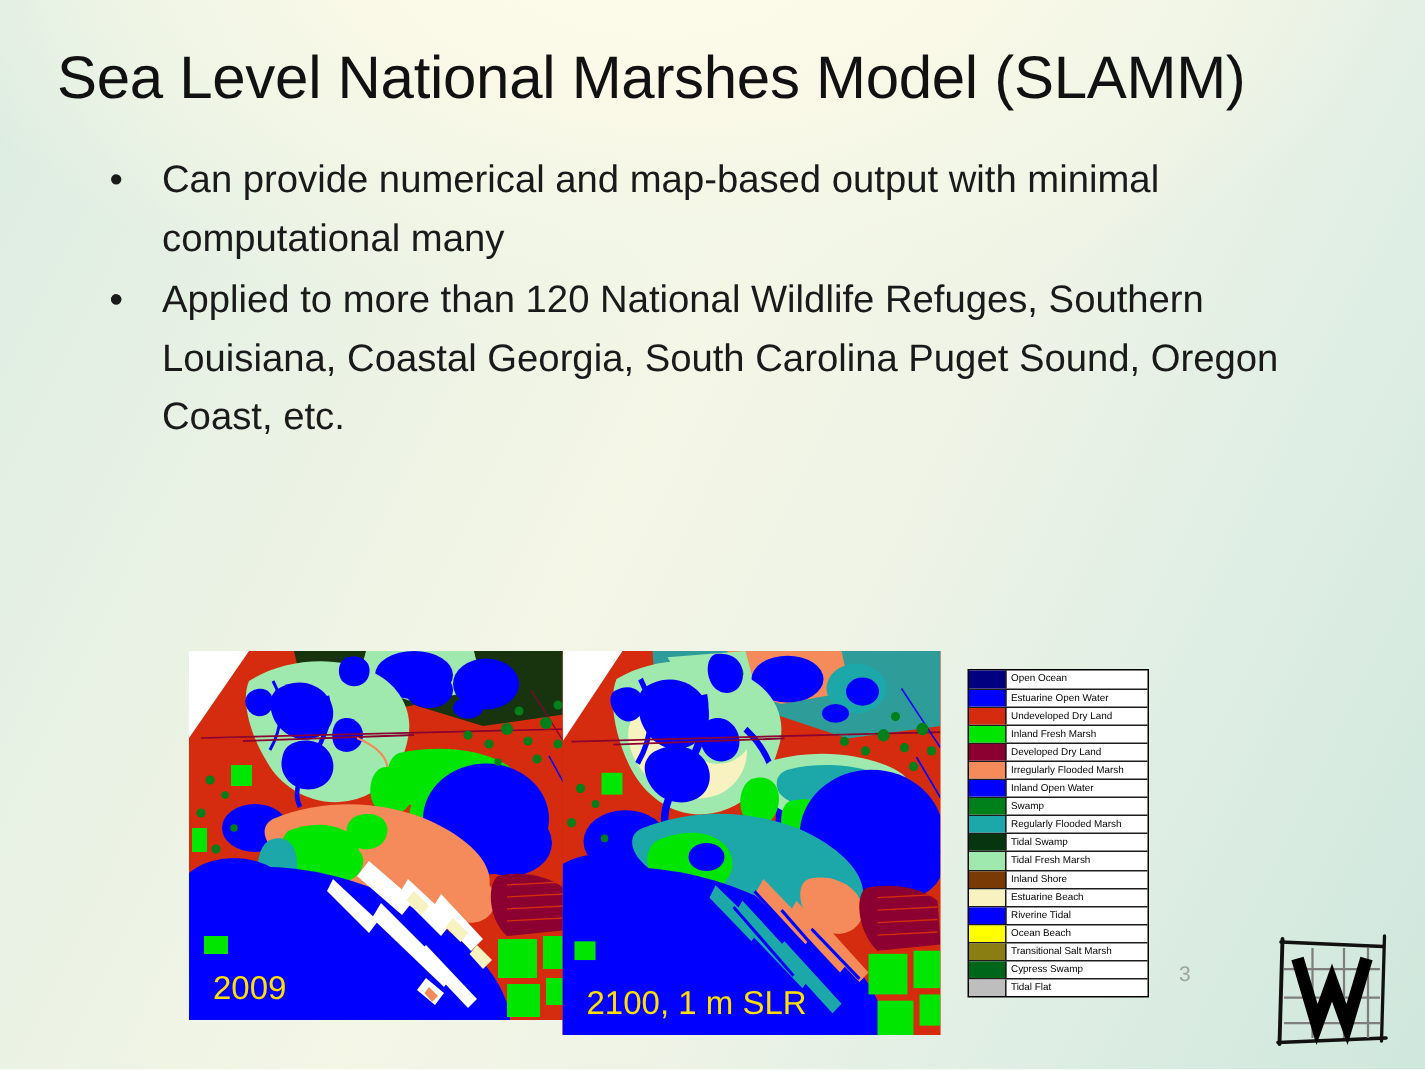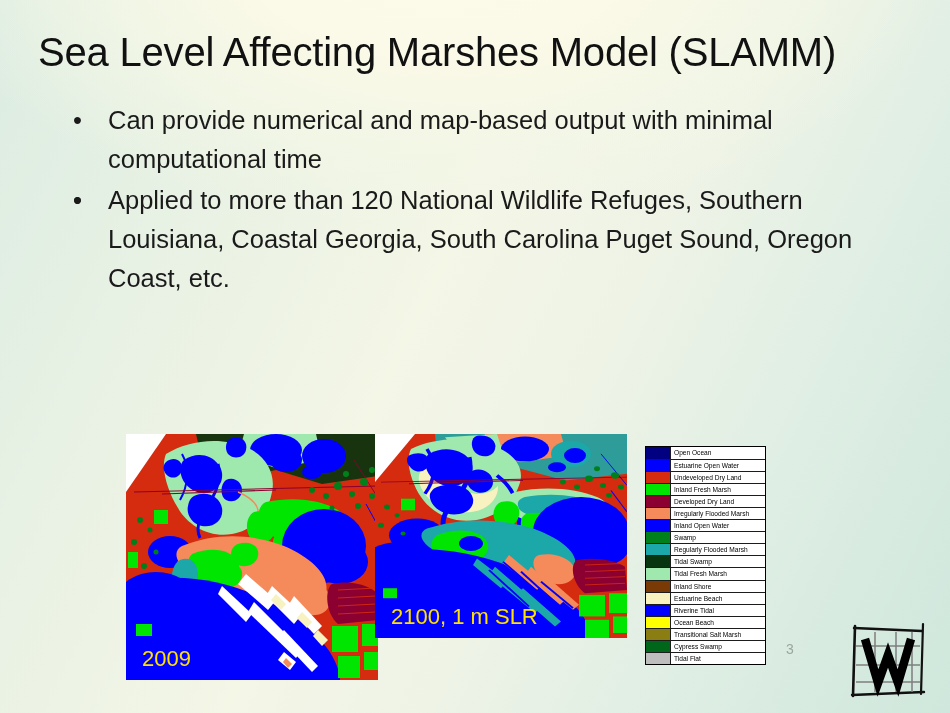--- a/index.html
+++ b/index.html
@@ -56,21 +56,21 @@
     color: #1a1a1a;
   }
 
   
   .map {
     position: absolute;
     overflow: hidden;
     background: #cb2a12;
   }
   #map-2009  { left: 126px; top: 434px; width: 252px; height: 246px; text-align: right; }
-  #map-2100  { left: 375px; top: 434px; width: 252px; height: 204px; }
+  #map-2100  { left: 375px; top: 434px; width: 252px; height: 256px; }
 
   .map svg { display: block; width: 100%; height: 100%; }
 
   .map-label {
     position: absolute;
     bottom: 8px;
     left: 16px;
     font-size: 22px;
     color: #ffe000;
     font-family: "Liberation Sans", sans-serif;
@@ -128,26 +128,26 @@
     width: 84px;
     height: 80px;
   }
   .logo svg { display: block; }
 </style>
 </head>
 <body>
 
 <div class="slide">
 
-  <div class="title">Sea Level Affecting Marshes Model (SLAMM)</div>
+  <div class="title">Sea Level National Marshes Model (SLAMM)</div>
 
   <div class="bullets">
     <div class="bullet">
       <span class="dot">•</span>
-      <span>Can provide numerical and map-based output with minimal computational time</span>
+      <span>Can provide numerical and map-based output with minimal computational many</span>
     </div>
     <div class="bullet">
       <span class="dot">•</span>
     </div>
     <div class="bullet">
       <span class="dot">•</span>
       <span>Applied to more than 120 National Wildlife Refuges, Southern Louisiana, Coastal Georgia, South Carolina Puget Sound, Oregon Coast, etc.</span>
     </div>
   </div>
 

